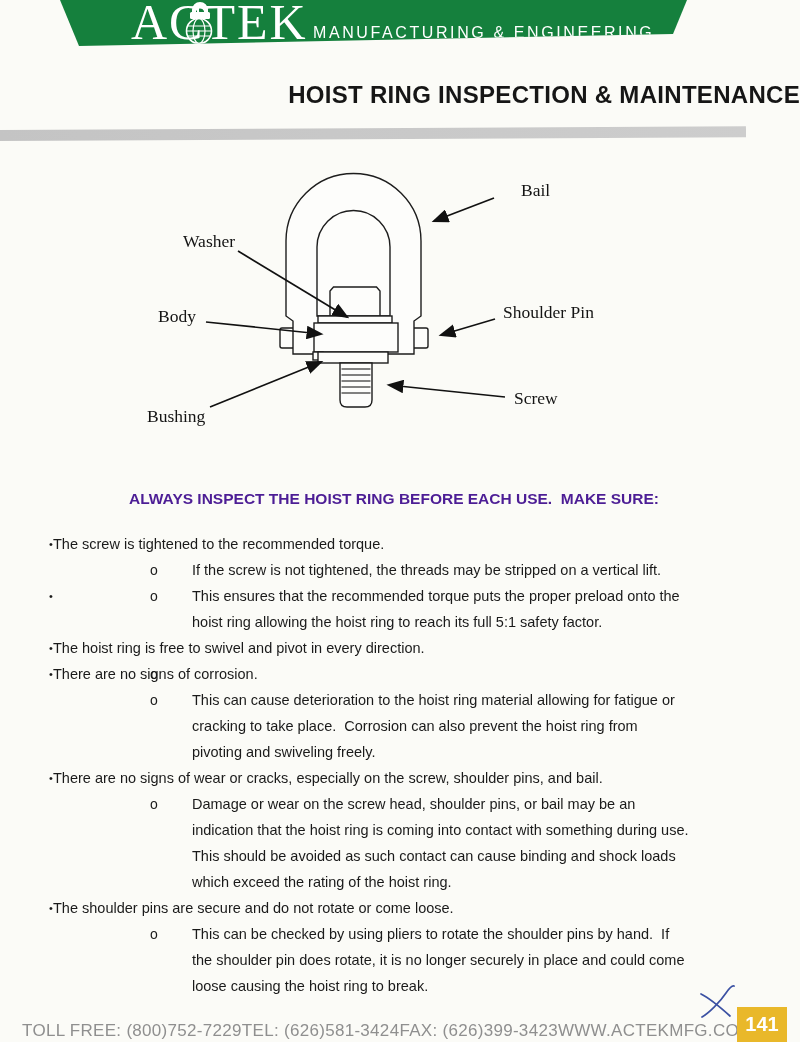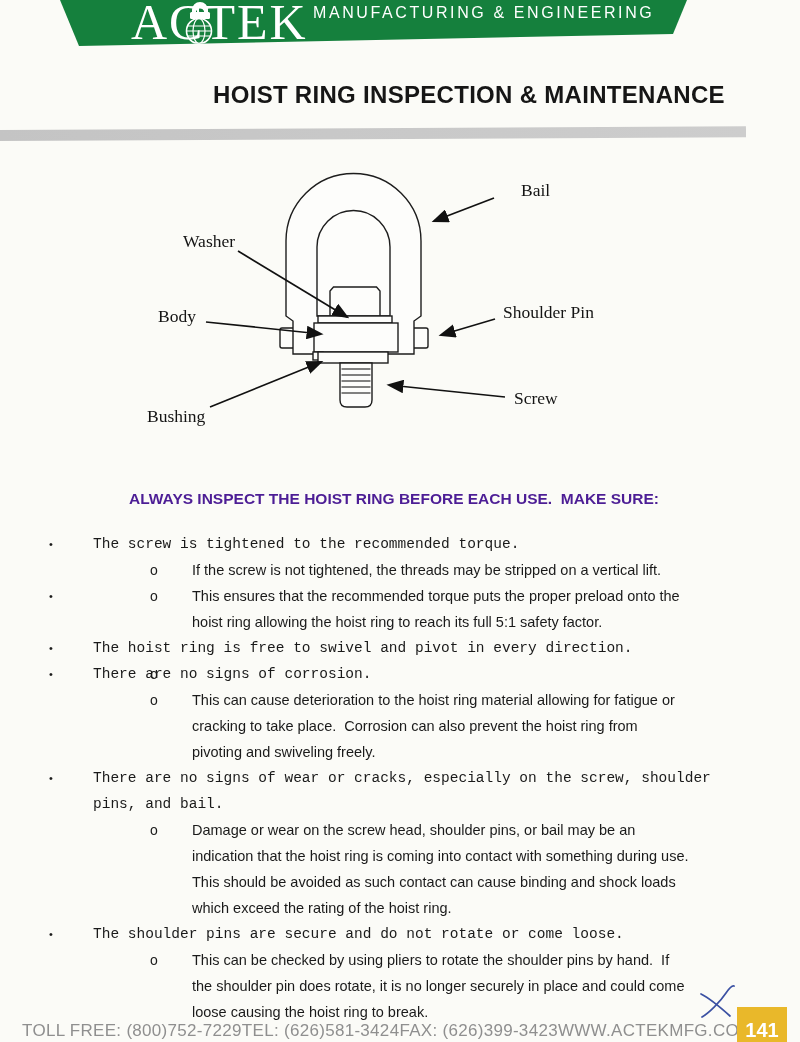--- a/index.html
+++ b/index.html
@@ -4,57 +4,57 @@
 <style>
   html,body{margin:0;padding:0;}
   body{width:800px;height:1042px;position:relative;overflow:hidden;
        background:#fbfbf7;font-family:"Liberation Sans",sans-serif;color:#1c1c1c;}
 
   
   .banner{position:absolute;top:0;left:0;width:800px;height:47px;background:#15803d;
           clip-path:polygon(60px 0px,687px 0px,673px 34px,79px 46px);}
   .brand{position:absolute;left:131px;top:-7px;font-family:"Liberation Serif",serif;
          font-size:50px;color:#fff;letter-spacing:2px;font-weight:400;}
-  .tagline{position:absolute;left:313px;top:4px;font-size:16px;color:#fff;
+  .tagline{position:absolute;left:313px;top:24px;font-size:16px;color:#fff;
            letter-spacing:2.6px;font-weight:500;}
   .logo-svg{position:absolute;left:178px;top:0;}
 
   
-  .page-title{position:absolute;top:81px;left:0;width:800px;text-align:center;
+  .page-title{position:absolute;top:81px;left:0;width:800px;text-align:right;
               padding-left:138px;box-sizing:border-box;font-weight:bold;font-size:24px;
               letter-spacing:.3px;color:#161616;}
   .divider{position:absolute;top:130px;left:0;width:746px;height:11px;
            background:linear-gradient(to right,#c4c4c4,#cdcdcd);
            transform:rotate(-0.28deg);transform-origin:left center;}
 
   
   .diagram{position:absolute;top:150px;left:0;}
   .diagram text{font-family:"Liberation Serif",serif;font-size:17.5px;fill:#141414;}
   .part{fill:#fdfdfb;stroke:#1d1d1d;stroke-width:1.4;}
   .thread{stroke:#1d1d1d;stroke-width:1.1;}
   .arrow{stroke:#111;stroke-width:1.7;fill:none;}
 
   
   .chk-heading{position:absolute;top:490px;left:0;width:788px;text-align:center;
                font-weight:bold;font-size:15.5px;white-space:pre-wrap;color:#4c1d95;}
   .checklist{position:absolute;top:531px;left:0;width:770px;list-style:none;
              margin:0;padding:0;font-size:14.5px;line-height:26px;color:#1a1a1a;}
   .checklist li{position:relative;}
   .b1-marker{position:absolute;left:49px;top:0;font-size:11px;}
-  .b1-text{margin-left:93px;max-width:640px;font-family:Liberation Mono, monospace;}
+  .b1-text{margin-left:53px;max-width:640px;}
   .sub{position:relative;}
   .sub-marker{position:absolute;left:150px;top:0;font-size:14px;}
   .sub-text{margin-left:192px;max-width:600px;white-space:pre-wrap;}
 
   
   .footer{position:absolute;top:1021px;left:22px;display:flex;
           font-size:17px;color:#8f8f8f;letter-spacing:.3px;white-space:pre;}
   .page-box{position:absolute;left:737px;top:1007px;width:50px;height:35px;
             background:#e9b82a;color:#fff;font-size:20px;font-weight:600;
-            display:flex;align-items:flex-end;justify-content:center;}
+            display:flex;align-items:center;justify-content:center;}
   .x-mark{position:absolute;left:692px;top:983px;}
 </style>
 </head>
 <body>
 
 <div class="banner">
   <svg class="logo-svg" width="44" height="47" viewBox="0 0 44 47">
     <path d="M14,10 A8,8 0 0 1 30,10 L30,14 L26,14 L26,11 A4.5,4.5 0 0 0 18,11 L18,14 L14,14 Z" fill="#fff"></path>
     <rect x="12" y="12" width="20" height="7" rx="1.5" fill="#fff"></rect>
     <circle cx="21" cy="31" r="12.5" fill="none" stroke="#fff" stroke-width="1.6"></circle>

